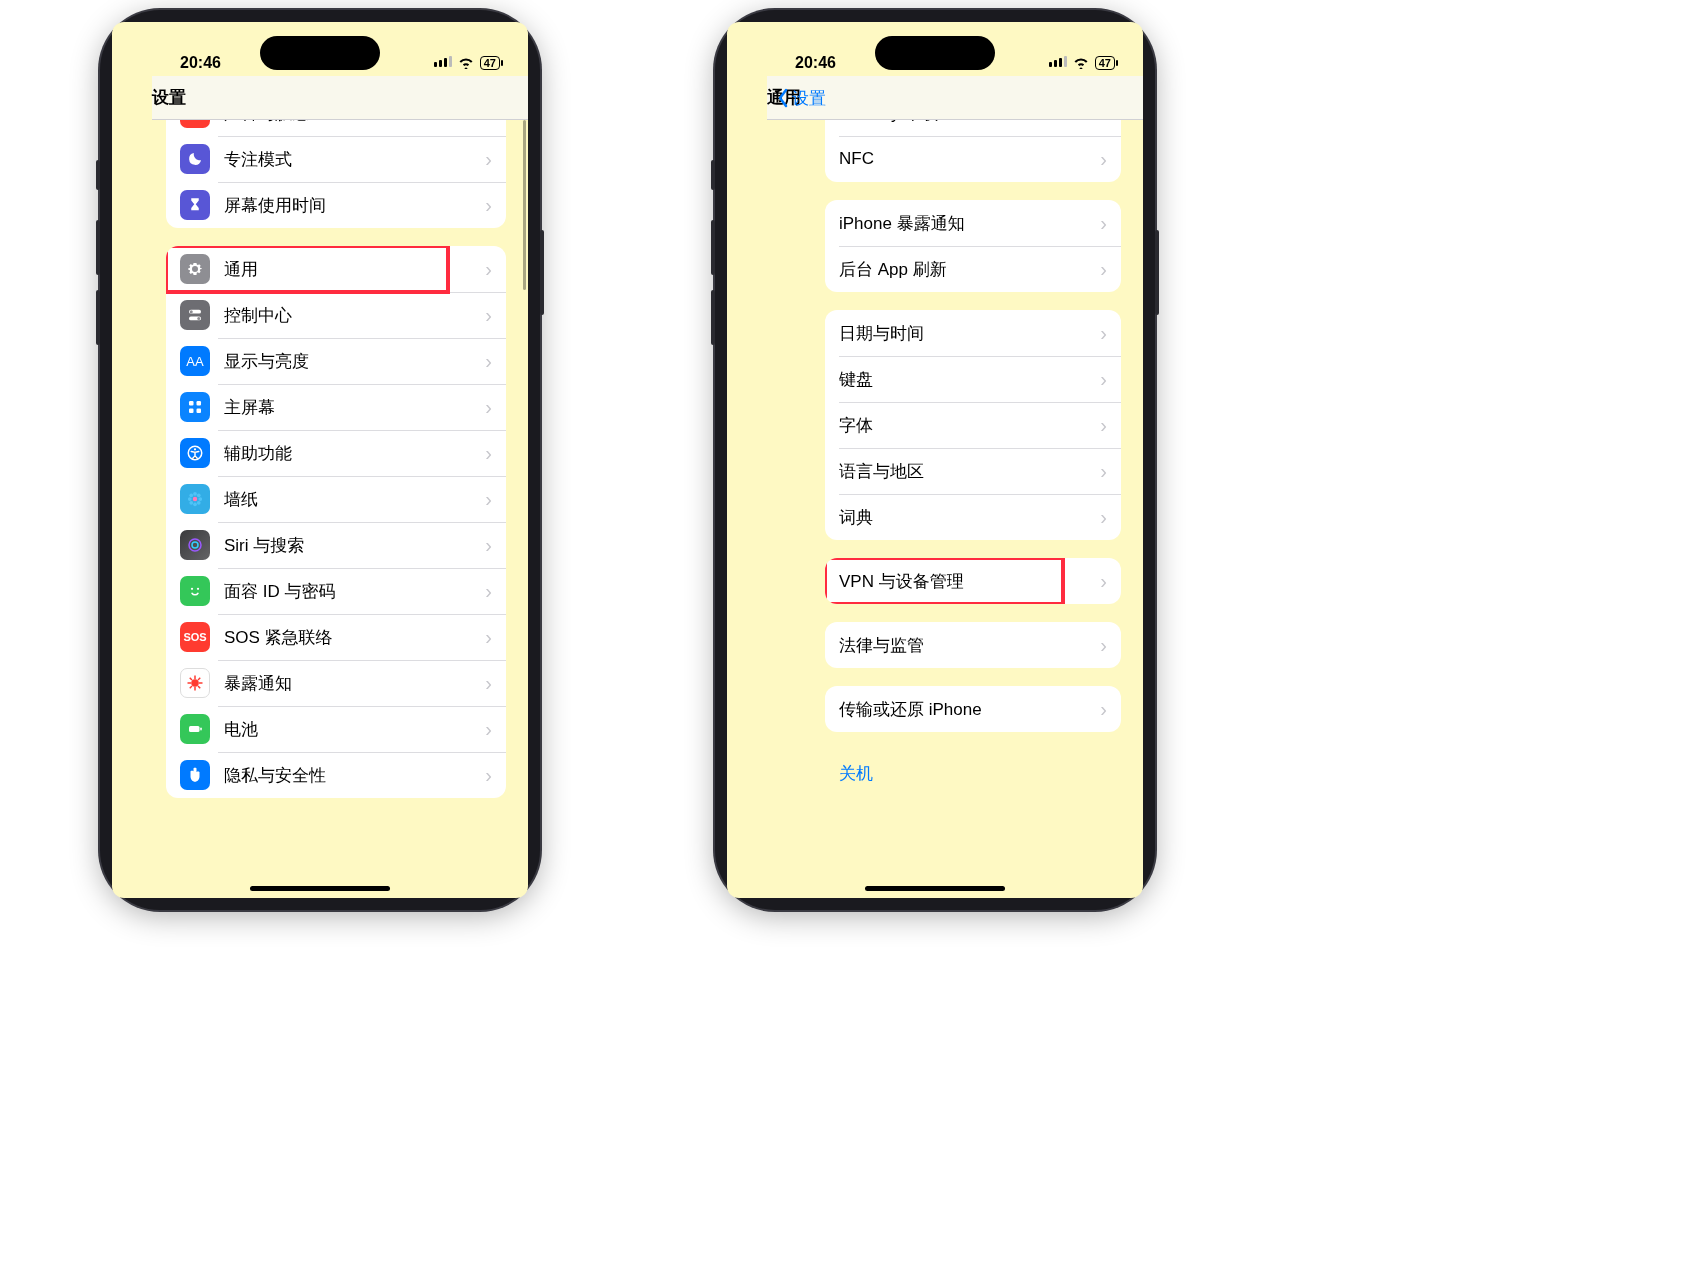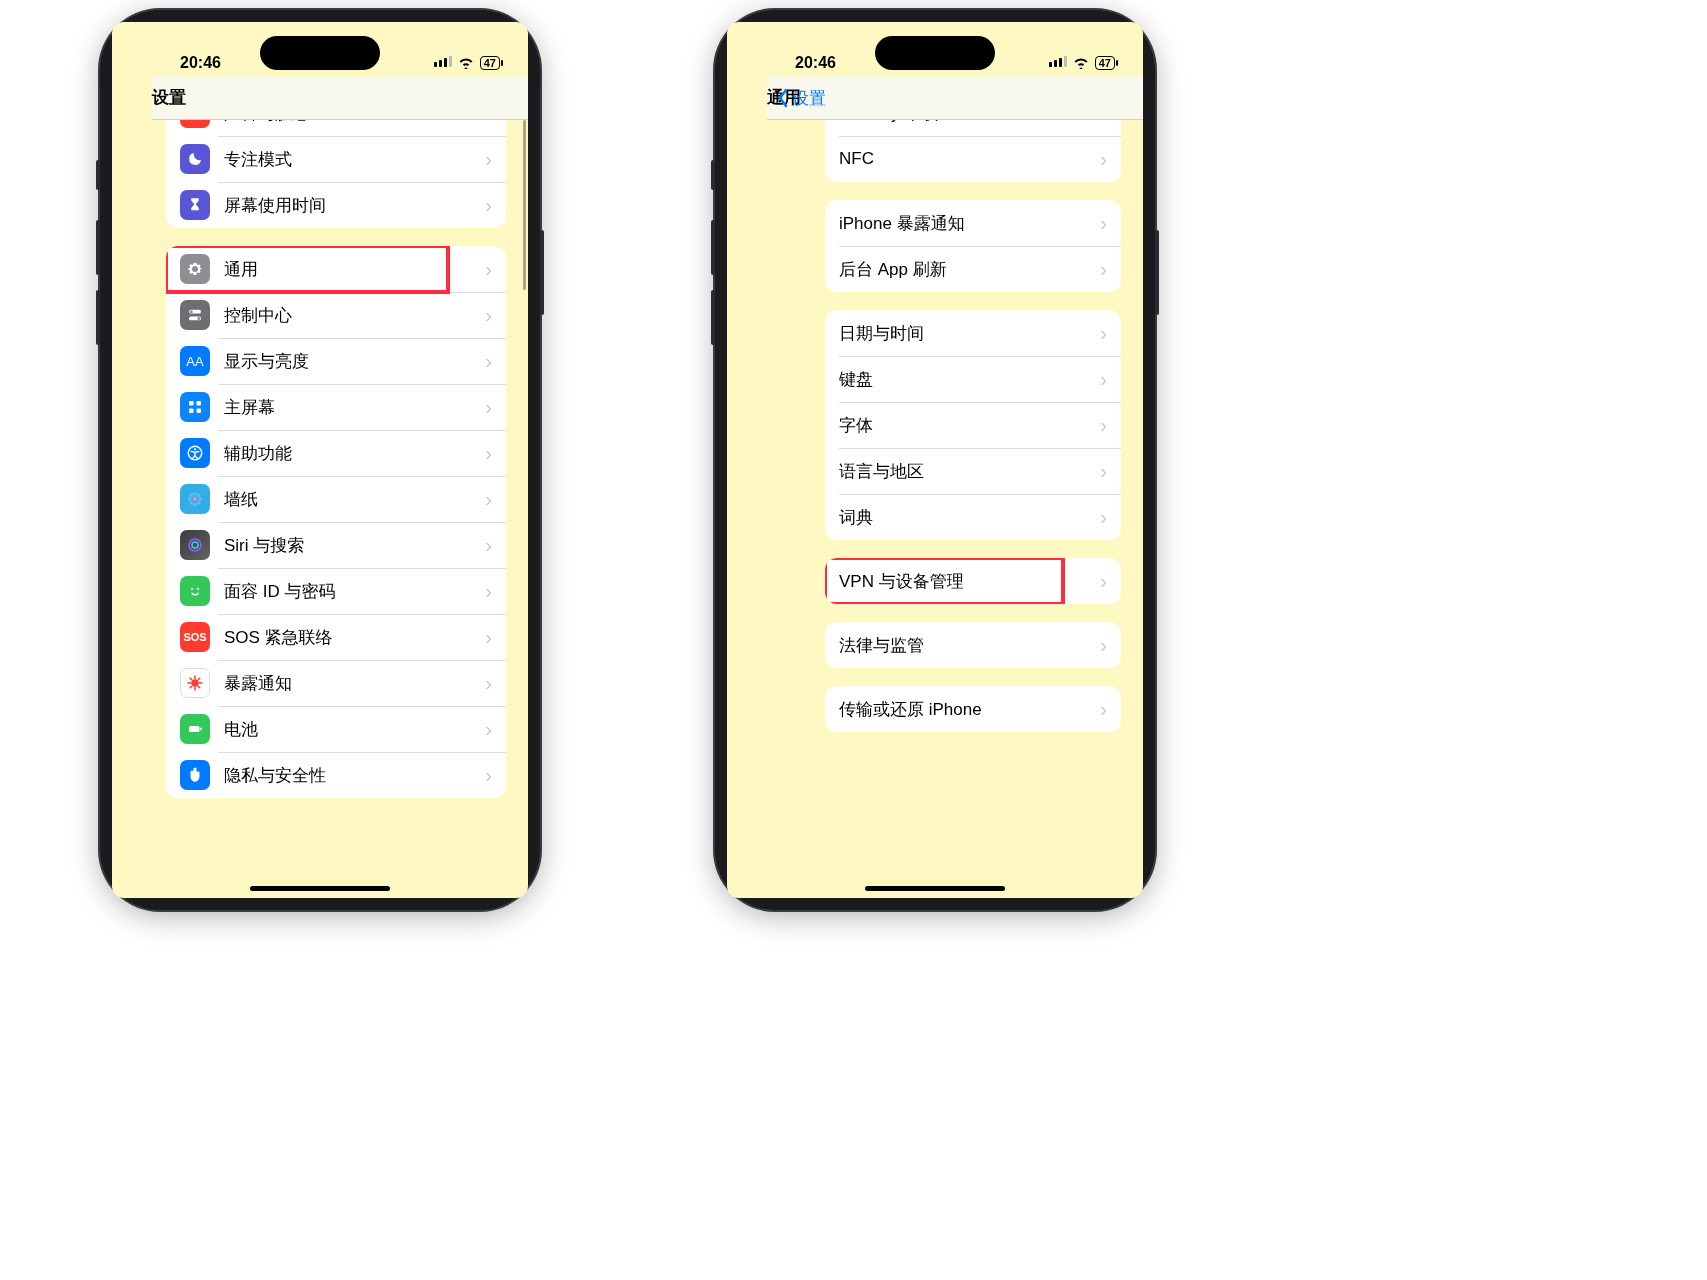--- a/index.html
+++ b/index.html
@@ -442,17 +442,18 @@
               <span class="label">法律与监管</span>
               <span class="chev">›</span>
             </div>
           </div>
           <div class="group">
             <div class="row no-icon">
               <span class="label">传输或还原 iPhone</span>
               <span class="chev">›</span>
             </div>
           </div>
+          <div class="plain-row">关机</div>
         </div>
     </div>
     <div class="home-ind"></div>
   </div>
 </div>
 
 </body></html>

